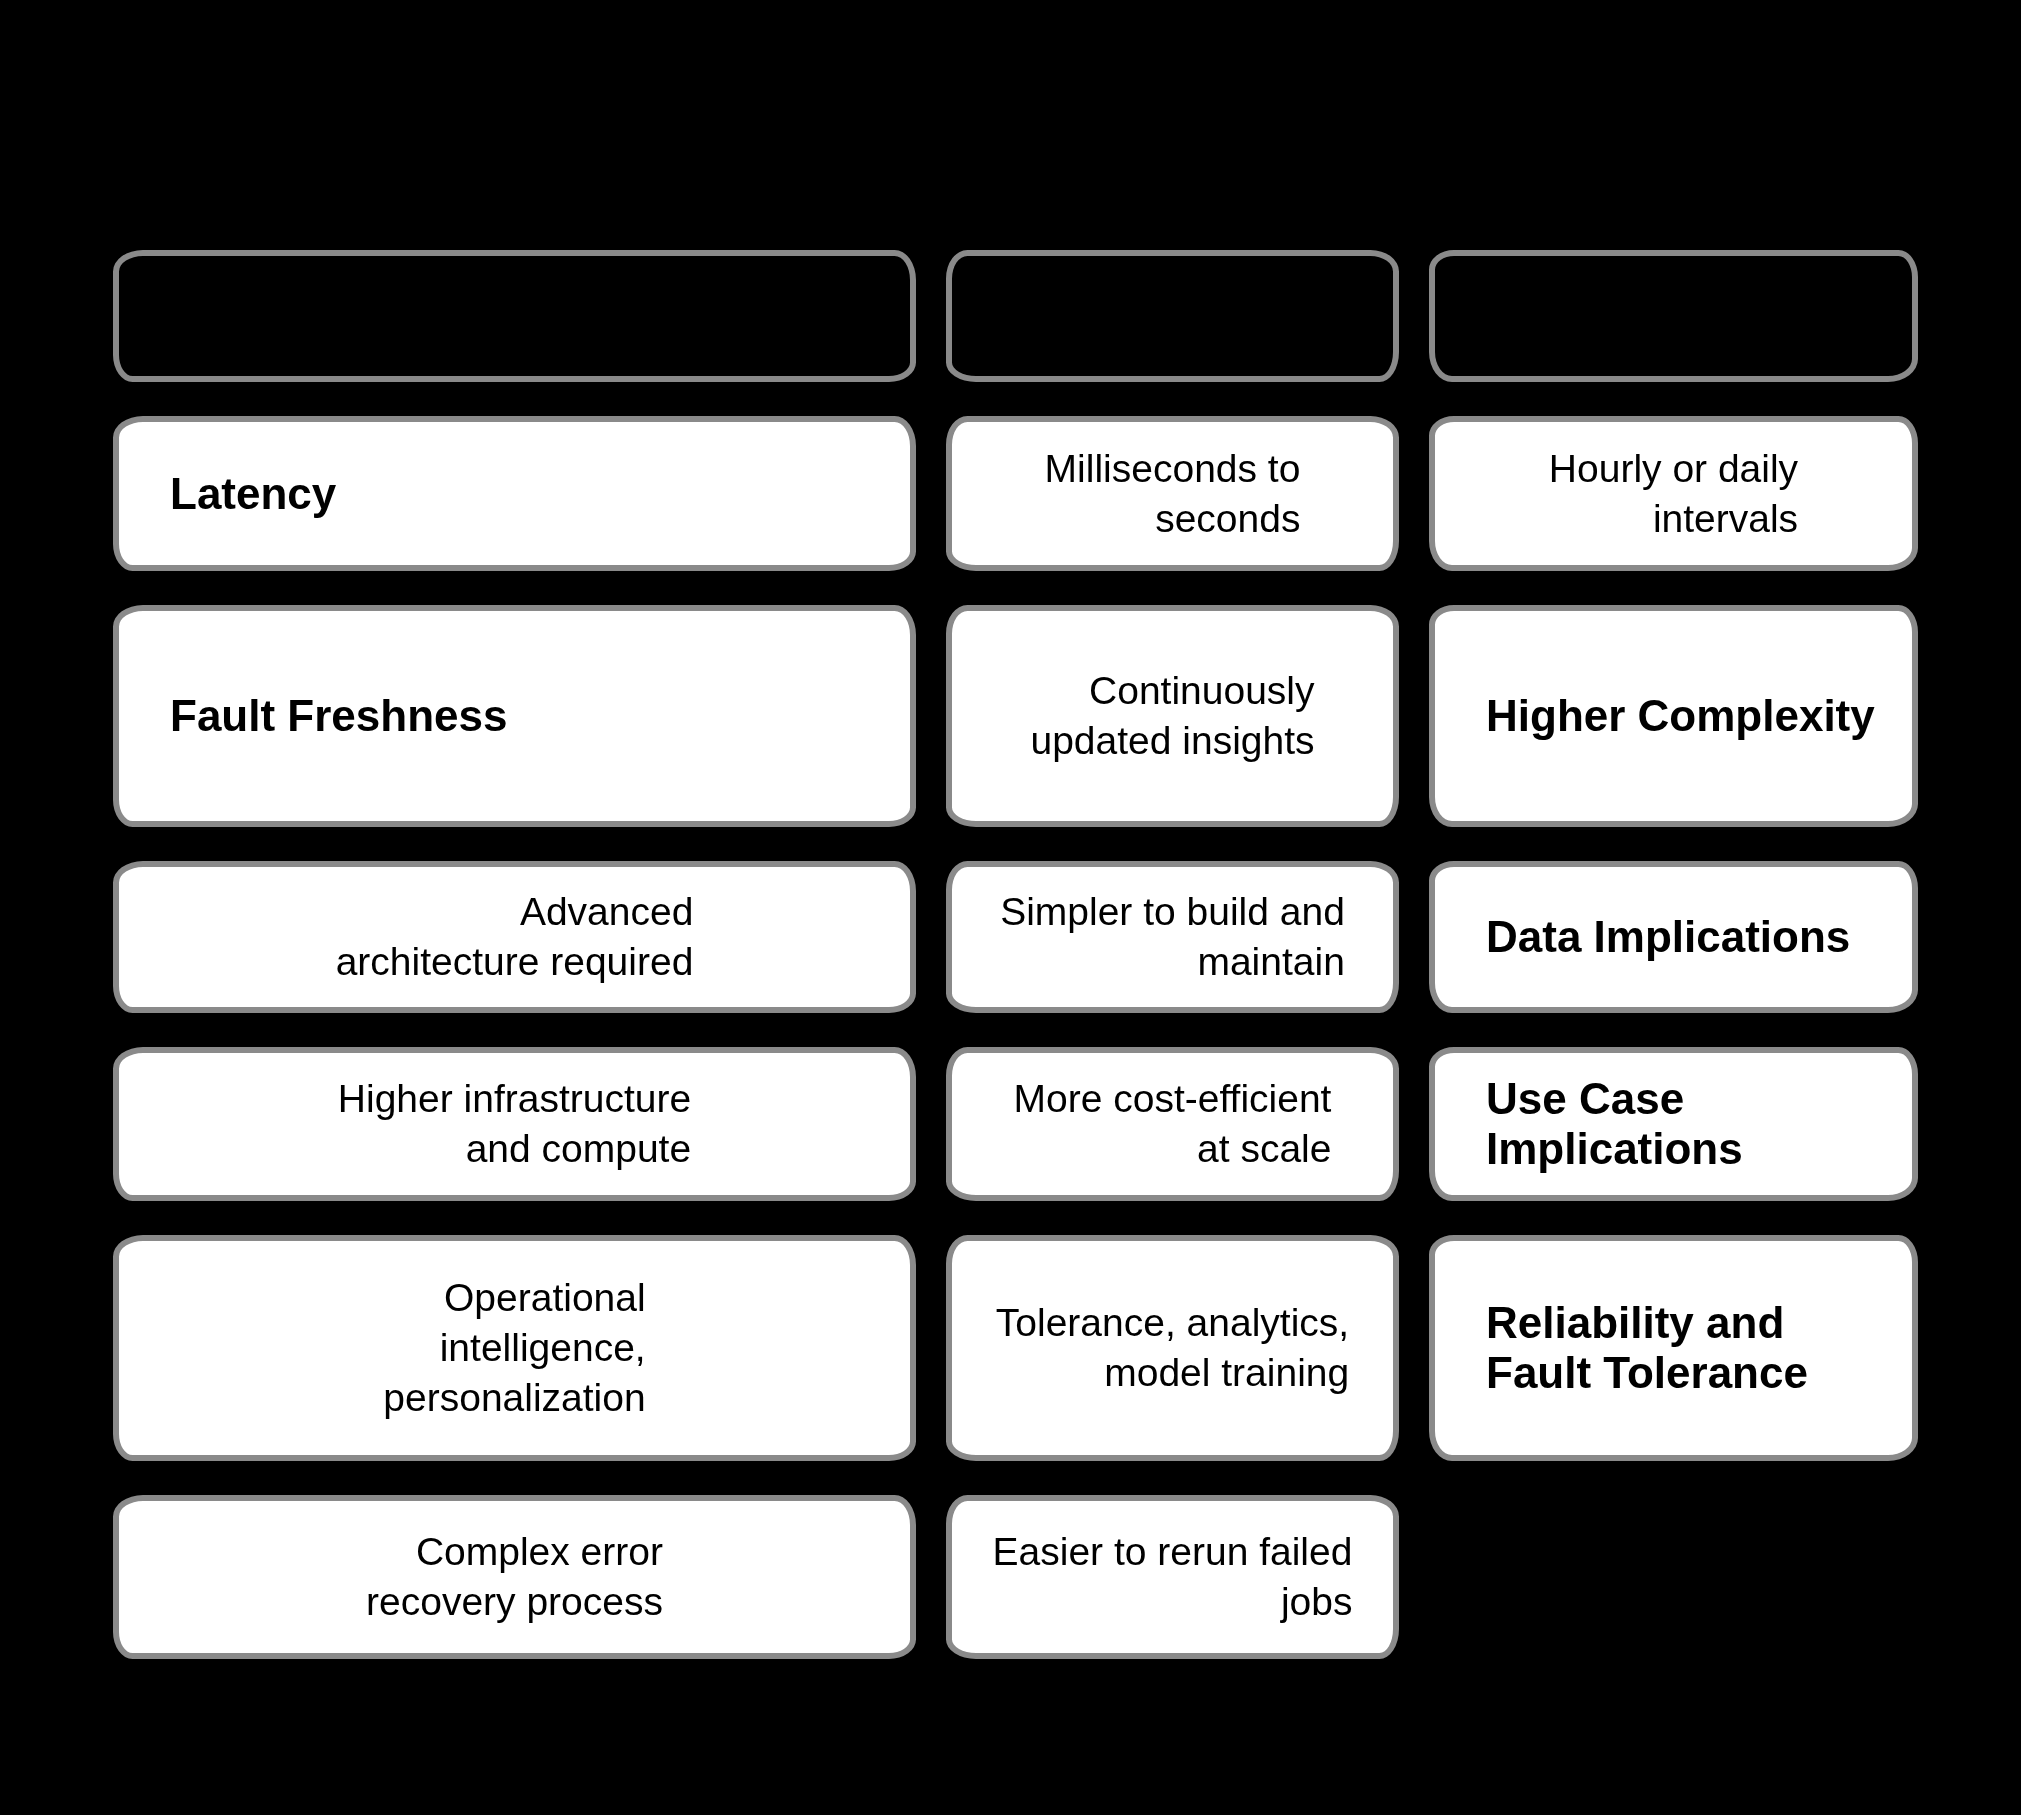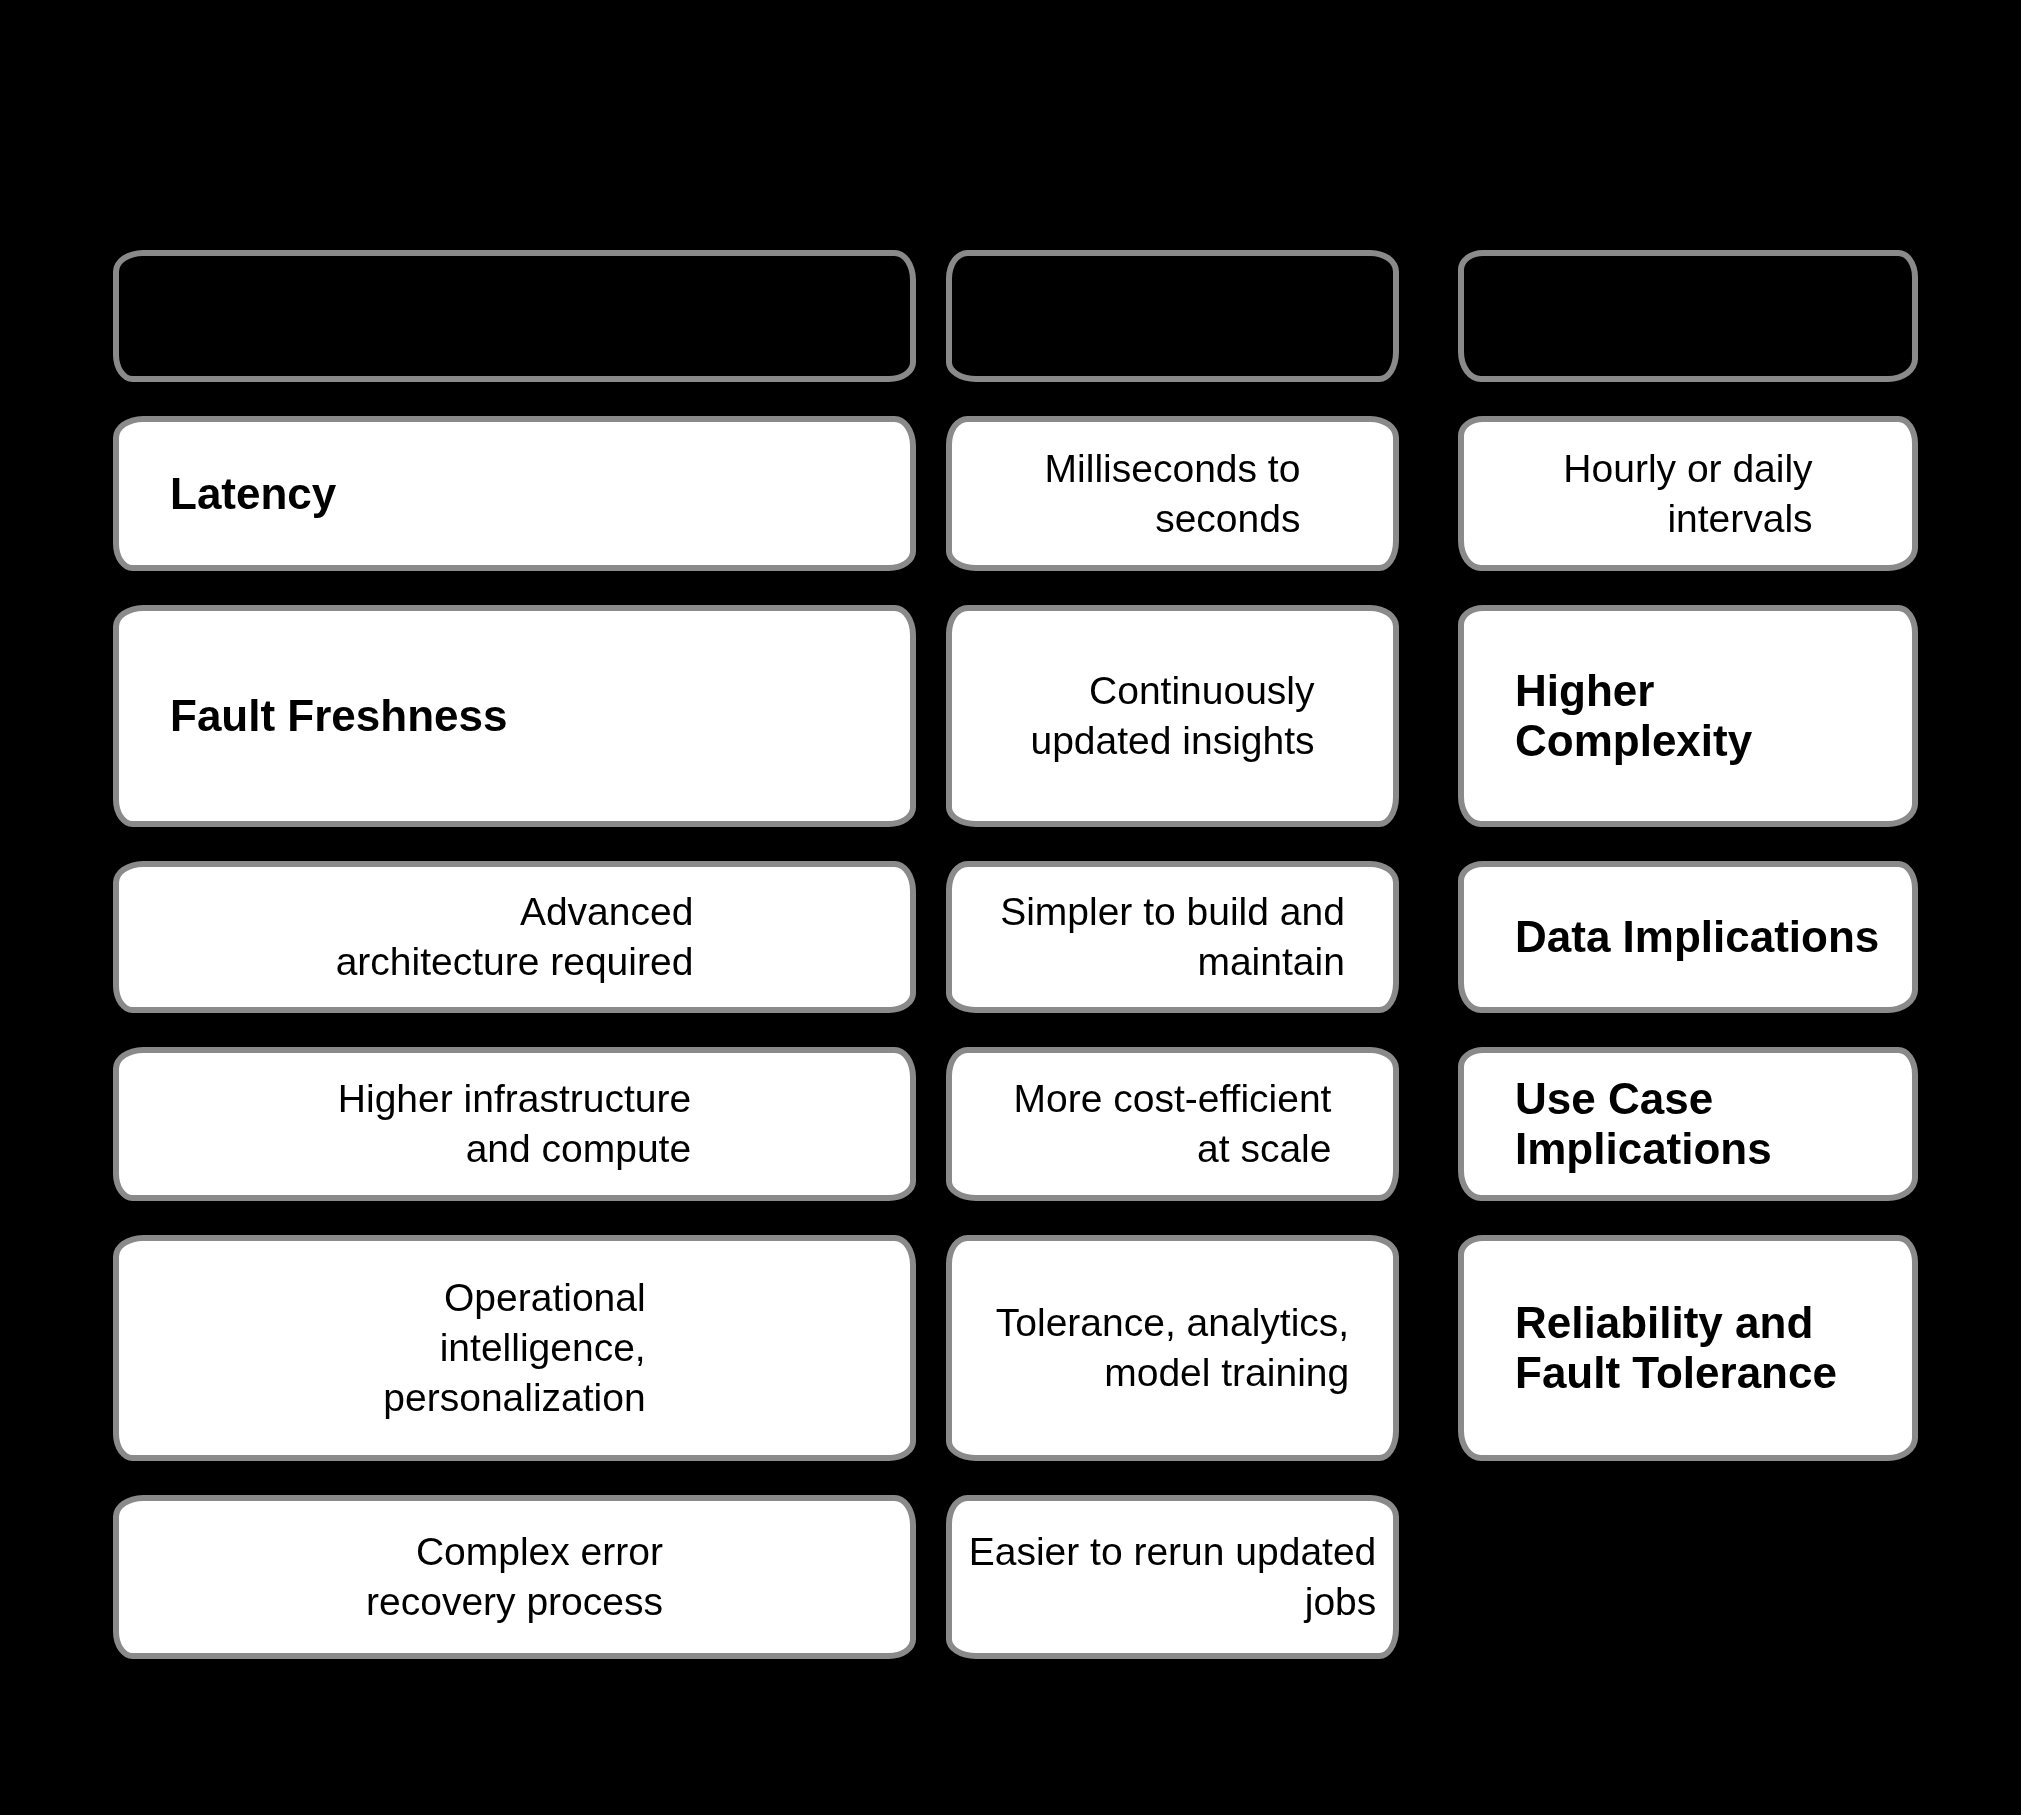--- a/index.html
+++ b/index.html
@@ -25,21 +25,21 @@
     row-gap: 34px;
   }
   .box {
     box-sizing: border-box;
     border: 6.2px solid #8a8a8a;
     border-radius: 27px;
   }
   
   .box:nth-child(3n+1) { border-radius: 30px 21.4px 27px 19.6px / 21.4px 30px 19.6px 27px; }
   .box:nth-child(3n+2) { border-radius: 21.4px 28.5px 19.6px 30px / 28.5px 21.4px 30px 19.6px; }
-  .box:nth-child(3n)   { border-radius: 25px 19.6px 30px 23px / 19.6px 27px 23px 30px; margin-left: 29px; }
+  .box:nth-child(3n)   { border-radius: 25px 19.6px 30px 23px / 19.6px 27px 23px 30px; }
   .hdr {
     background: #000000;
   }
   .cell {
     background: #ffffff;
     color: #000000;
     display: flex;
     align-items: center;
   }
   .label {
@@ -90,17 +90,17 @@
   <div class="box cell label">Use Case Implications</div>
   <div class="box cell value">Operational
 intelligence,
 personalization</div>
   <div class="box cell value">Tolerance, analytics,
 model training</div>
 
   <div class="box cell label">Reliability and Fault Tolerance</div>
   <div class="box cell value">Complex error
 recovery process</div>
-  <div class="box cell value">Easier to rerun updated
+  <div class="box cell value">Easier to rerun failed
 jobs</div>
 
 </div>
 
 
 </body></html>

